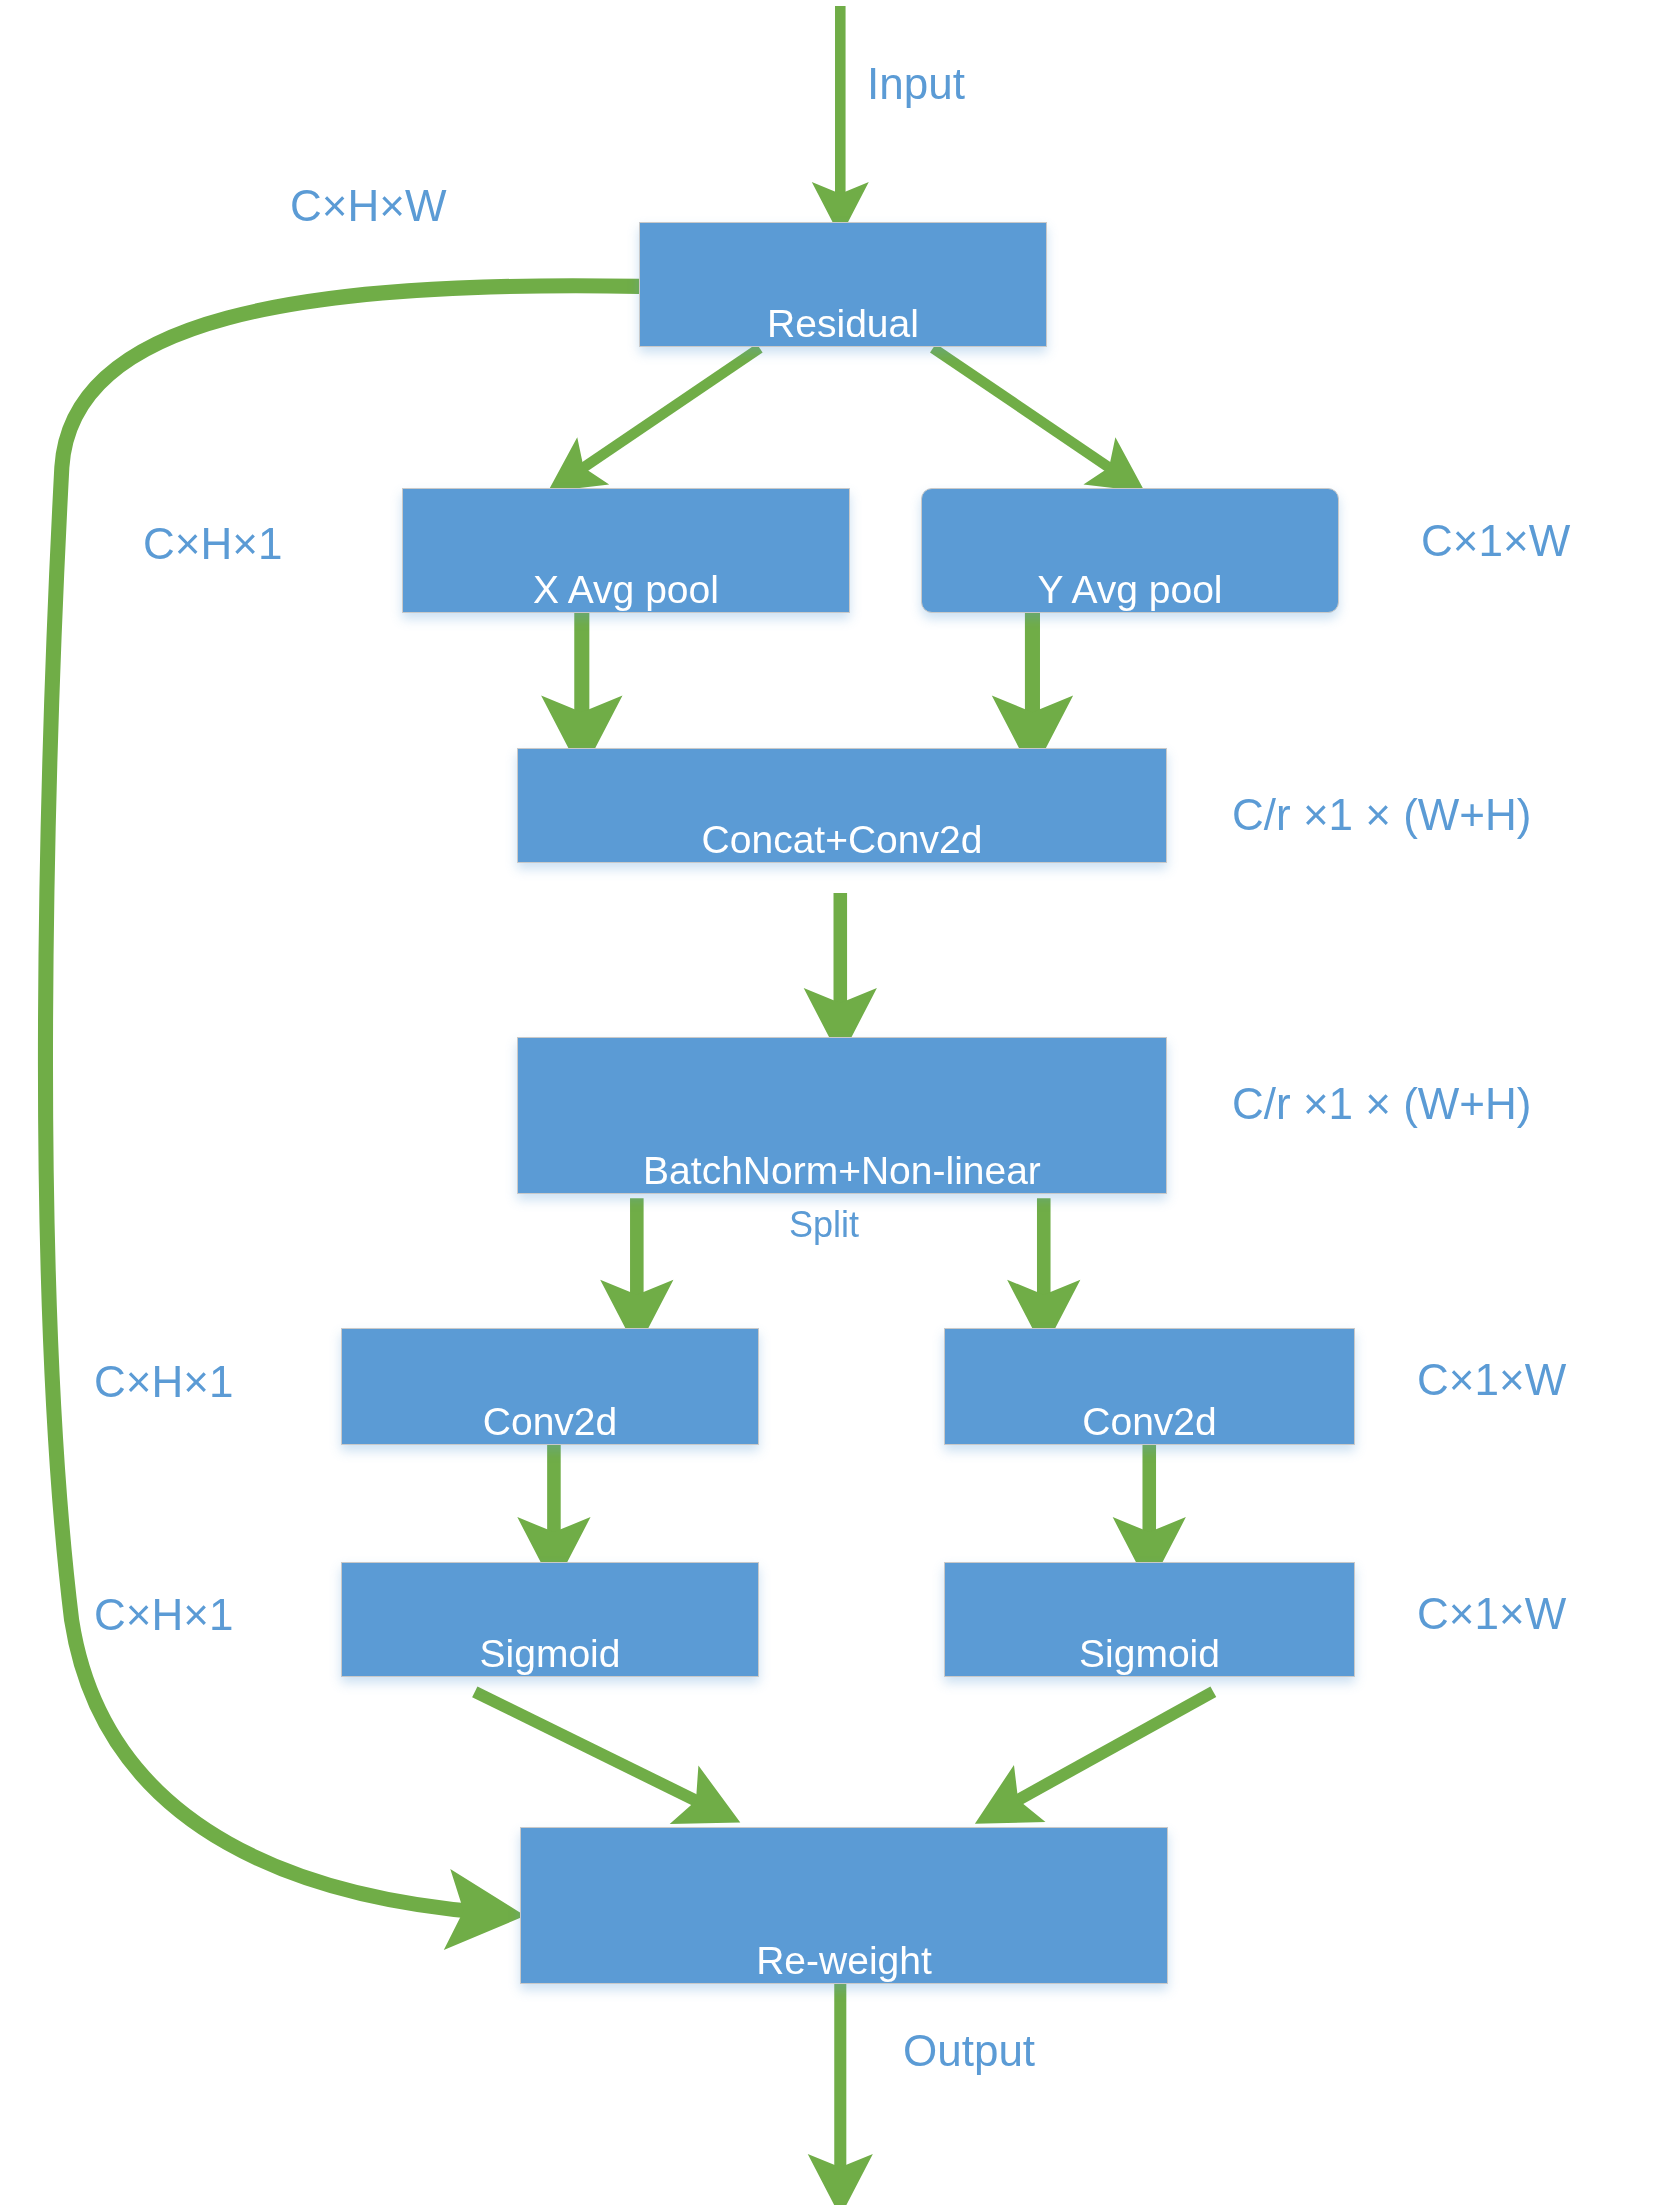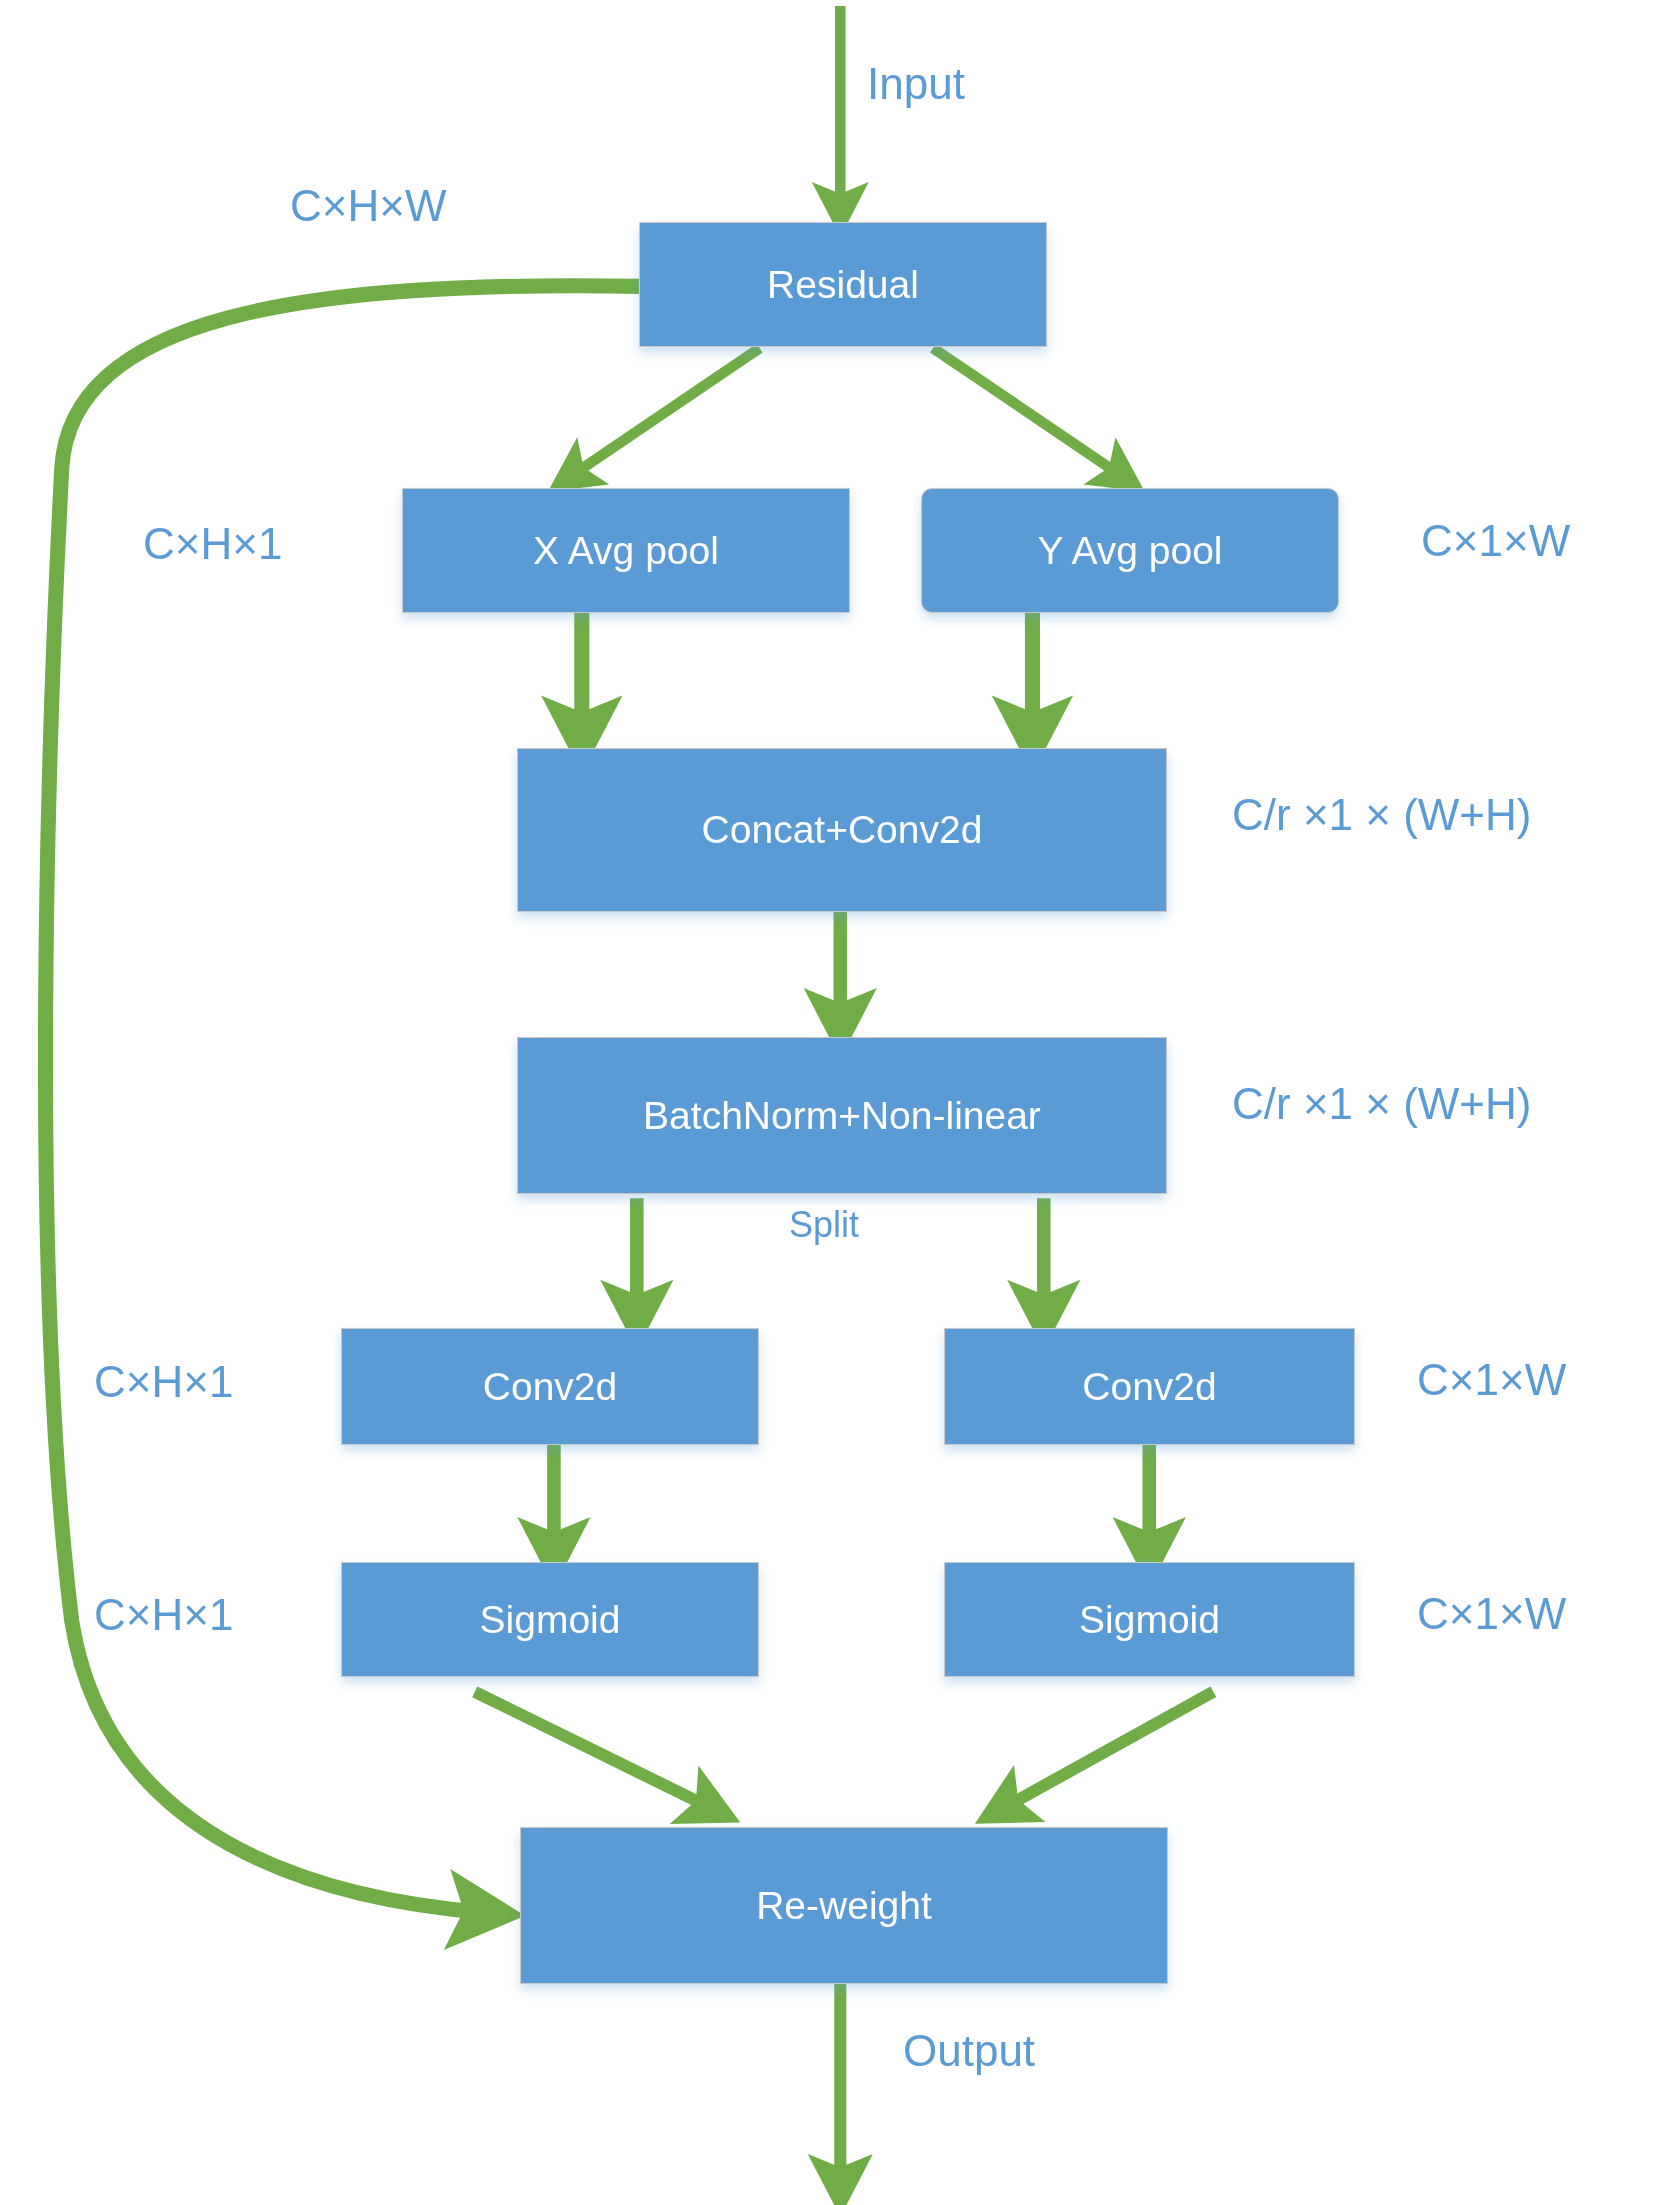--- a/index.html
+++ b/index.html
@@ -25,21 +25,21 @@
     height: 2205px;
     pointer-events: none;
   }
   .node {
     position: absolute;
     background: #5B9BD5;
     border: 0.8px solid #c9c9c9;
     box-shadow: 0 6px 10.6px rgba(91,155,213,0.30);
     color: #ffffff;
     display: flex;
-    align-items: center;
+    align-items: flex-end;
     justify-content: center;
     font-size: 39px;
     font-weight: 400;
     letter-spacing: 0px;
     box-sizing: border-box;
     z-index: 3;
   }
   .tag {
     position: absolute;
     color: #5B9BD5;
@@ -123,21 +123,21 @@
   </div>
 
   <div class="node" style="left:358px; top:488px; width:448px; height:125px;margin-left:44px;">
     <span>X Avg pool</span>
   </div>
 
   <div class="node" style="left:921px; top:488px; width:418px; height:125px;border-radius:11px;">
     <span>Y Avg pool</span>
   </div>
 
-  <div class="node" style="left:517px; top:748px; width:650px; height:164px;">
+  <div class="node" style="left:517px; top:748px; width:650px; height:115px;">
     <span>Concat+Conv2d</span>
   </div>
 
   <div class="node" style="left:517px; top:1037px; width:650px; height:157px;">
     <span>BatchNorm+Non-linear</span>
   </div>
 
   <div class="node" style="left:341px; top:1328px; width:418px; height:117px;">
     <span>Conv2d</span>
   </div>

